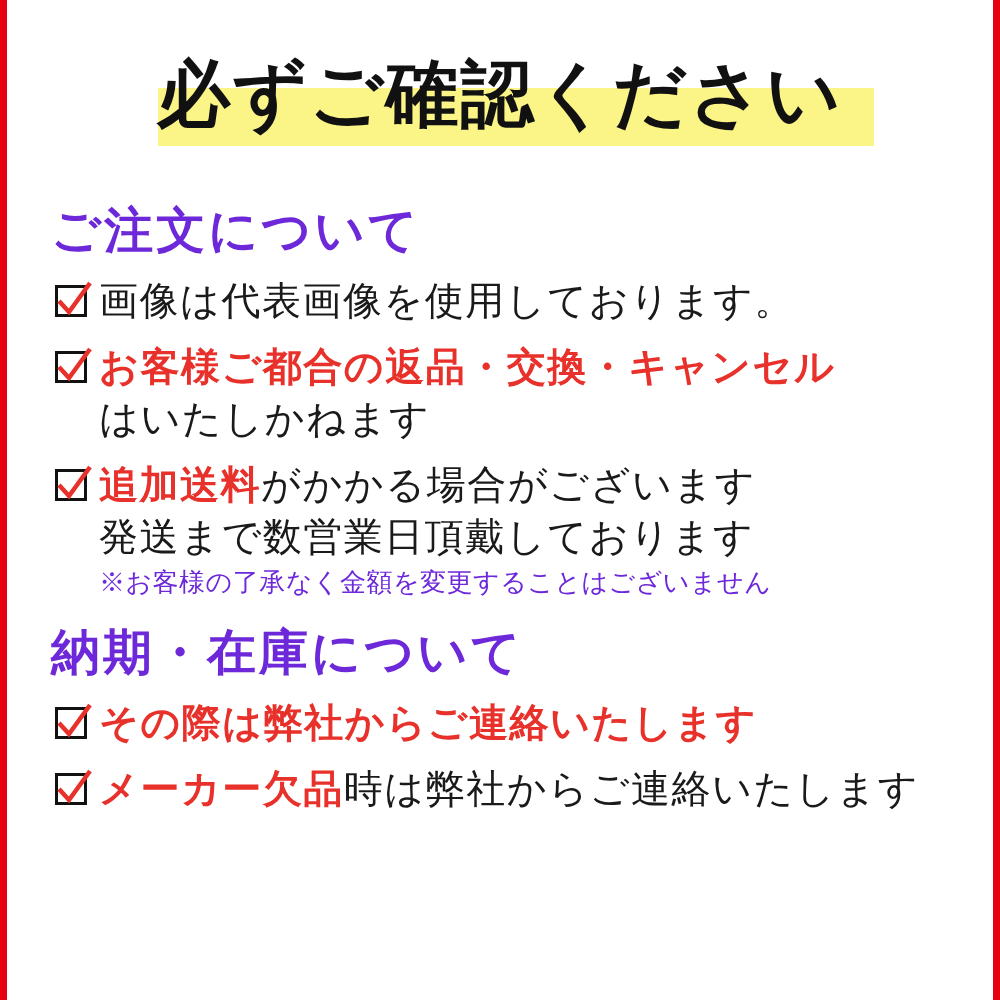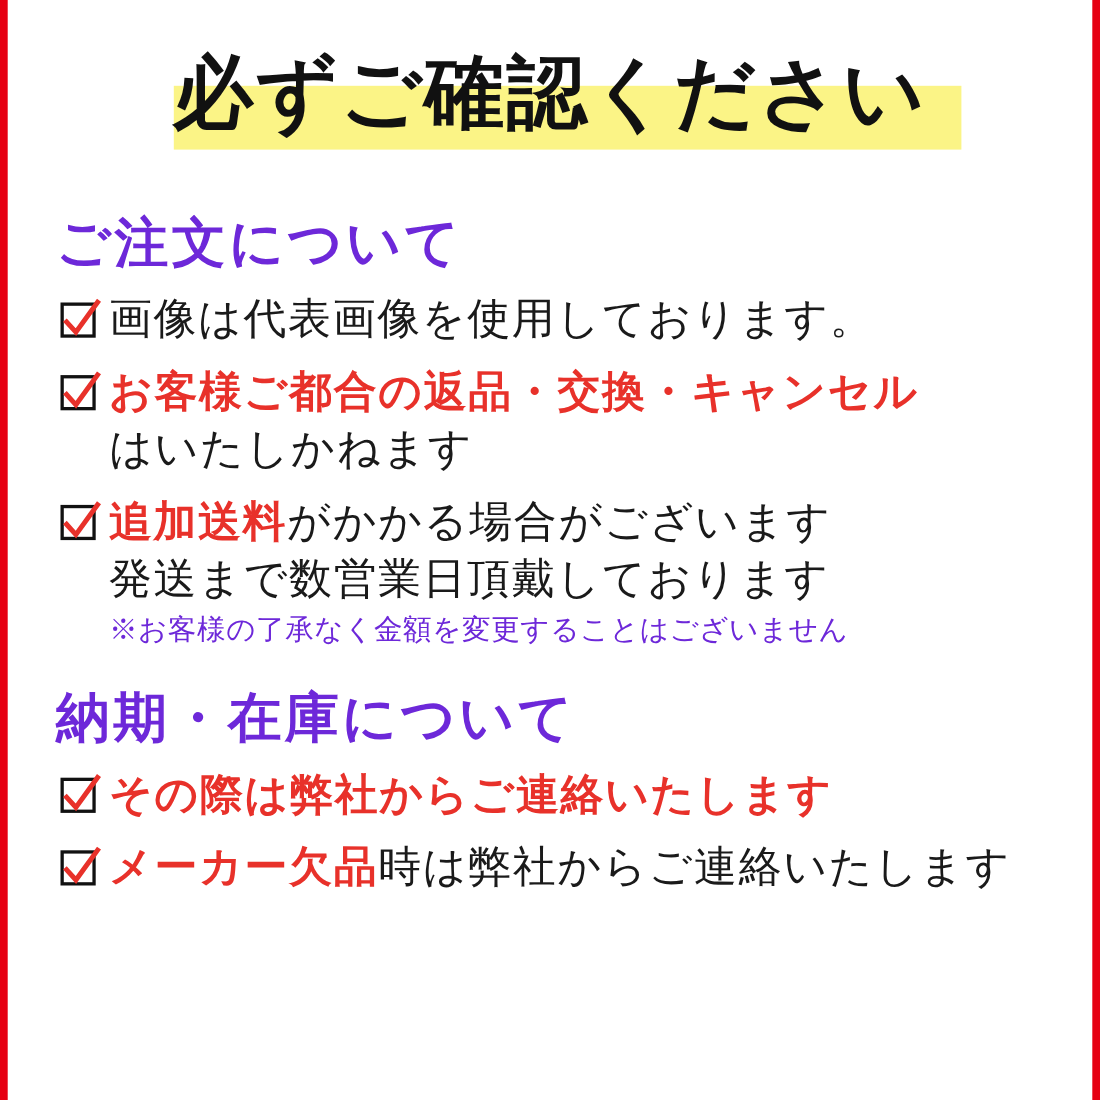--- a/index.html
+++ b/index.html
@@ -23,21 +23,21 @@
     border-left: 7px solid #e60012;
     border-right: 7px solid #e60012;
     background: #ffffff;
   }
   .inner {
     position: absolute;
     left: 0;
     top: 0;
     width: 986px;
     height: 853px;
-    padding: 6px 34px;
+    padding: 16px 34px;
     box-sizing: border-box;
   }
 
   
   .title-wrap {
     margin-top: 36px;
     text-align: center;
     position: relative;
     height: 100px;
   }
@@ -64,21 +64,21 @@
   
   .section-heading {
     font-size: 49px;
     font-weight: bold;
     letter-spacing: 3px;
     color: #6d28d9;
     margin: 0 0 4px 10px;
     line-height: 1.25;
   }
   .sec1-heading { margin-top: 48px; }
-  .sec2-heading { margin-top: 32px; }
+  .sec2-heading { margin-top: 22px; }
 
   
   .item {
     display: flex;
     align-items: flex-start;
     margin: 14px 0 0 12px;
   }
   .check {
     flex: 0 0 auto;
     width: 40px;

